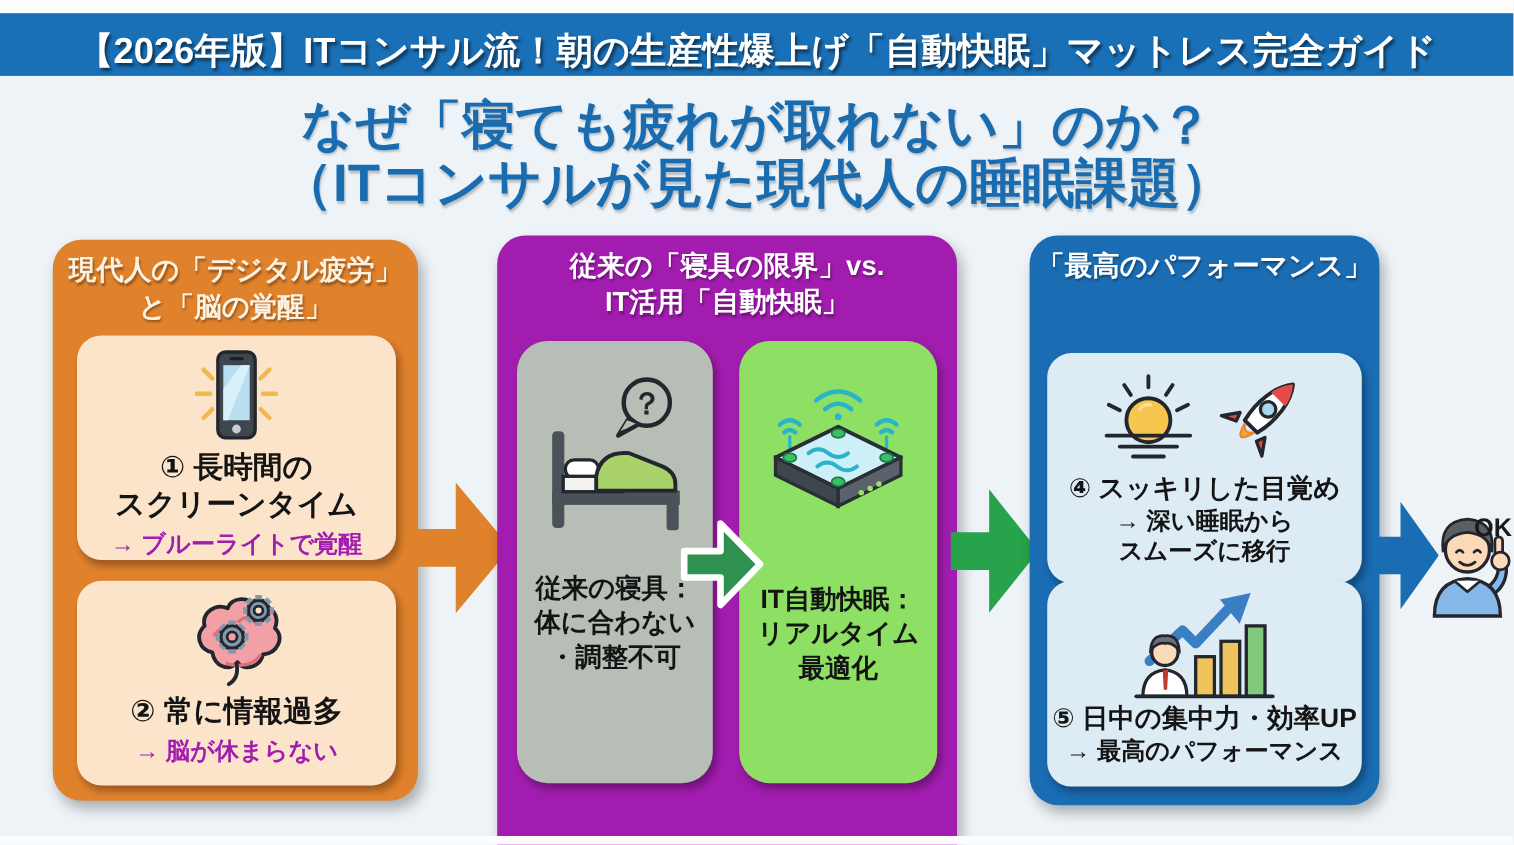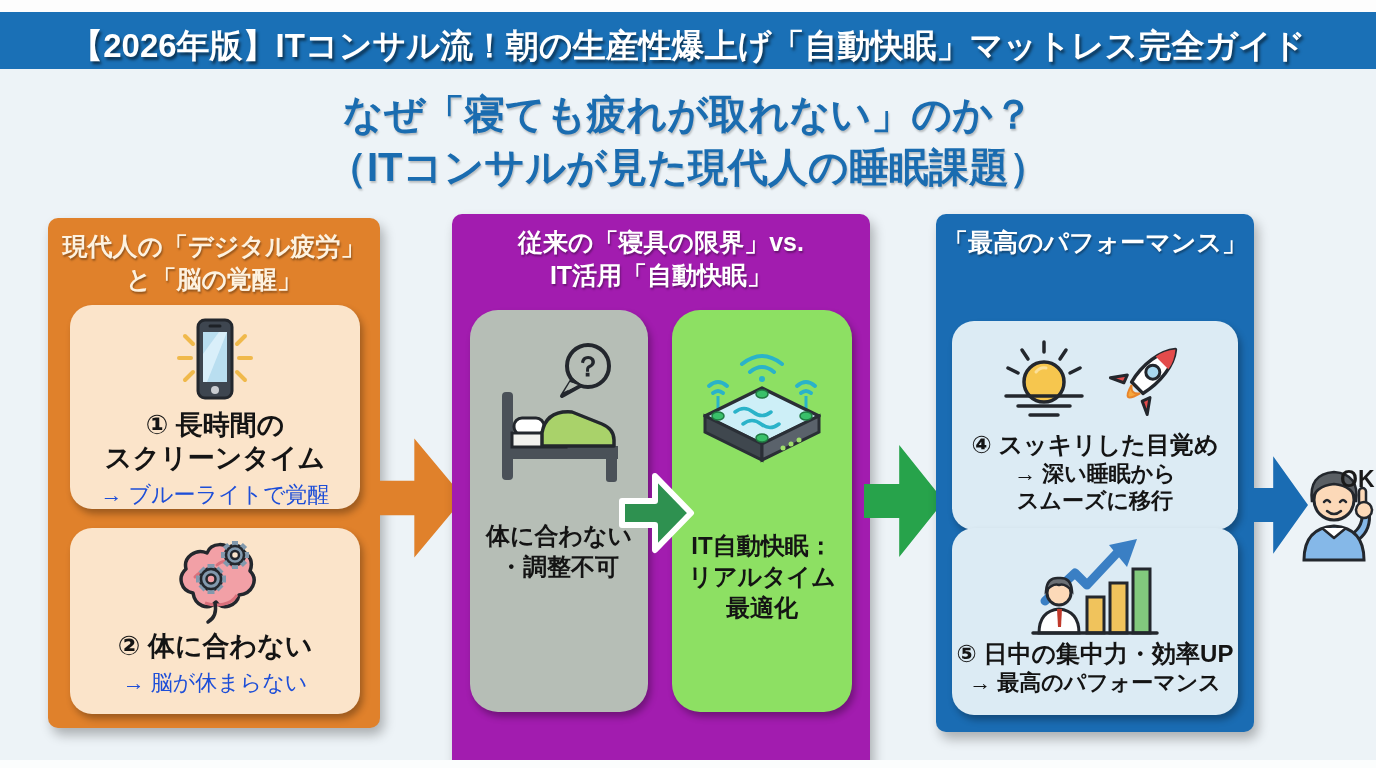--- a/index.html
+++ b/index.html
@@ -17,25 +17,25 @@
     position:absolute; left:0; top:12px; width:1376px; height:57px;
     background:#1a70b6; display:flex; align-items:flex-end; justify-content:center;
   }
   .banner-title {
     color:#ffffff; font-size:33px; font-weight:800; letter-spacing:0px;
     text-shadow:2px 3px 3px rgba(0,0,0,.55); white-space:nowrap;
   }
 
   .heading {
     position:absolute; left:0; top:88px; width:1376px; text-align:center;
-    color:#1a6cb0; font-weight:800; line-height:53px; font-size:40px;
+    color:#1a6cb0; font-weight:800; line-height:53px; font-size:48px;
     text-shadow:1px 2px 2px rgba(0,0,0,.22);
   }
 
-  .panel { position:absolute; border-radius:10px; box-shadow:4px 7px 12px rgba(0,0,0,.28); }
+  .panel { position:absolute; border-radius:26px; box-shadow:4px 7px 12px rgba(0,0,0,.28); }
   .panel-header {
     width:100%; text-align:center; font-weight:800; font-size:25px; line-height:33px;
     padding-top:12px; text-shadow:1px 2px 2px rgba(0,0,0,.35);
   }
 
   .panel-digital { left:48px; top:218px; width:332px; height:510px; background:#e0812b; }
   .panel-digital .panel-header { color:#fdf2e0; }
   .panel-bedding { left:452px; top:214px; width:418px; height:630px; background:#a21caf; }
   .panel-bedding .panel-header { color:#ffffff; }
   .panel-performance { left:936px; top:214px; width:318px; height:518px; background:#1a6cb3; }
@@ -44,21 +44,21 @@
   .card {
     position:absolute; border-radius:22px; box-shadow:3px 5px 7px rgba(0,0,0,.3);
     display:flex; flex-direction:column; align-items:center; text-align:center;
   }
   .card-peach { background:#fbe4ca; }
   .card-gray { background:#b6beb6; border-radius:28px; }
   .card-lightgreen { background:#8de063; border-radius:28px; }
   .card-lightblue { background:#dcebf4; }
 
   .card-title { font-size:27px; font-weight:800; color:#141414; line-height:33px; }
-  .card-note  { font-size:22px; font-weight:400; color:#1d4ed8; line-height:28px; margin-top:6px; }
+  .card-note  { font-size:22px; font-weight:700; color:#a21caf; line-height:28px; margin-top:6px; }
   .card-title-sm { font-size:24px; font-weight:800; color:#141414; line-height:31px; }
   .card-note-sm { font-size:20px; font-weight:800; color:#141414; line-height:25px; margin-top:4px; }
 
   .digital-card-1 { left:22px; top:87px;  width:290px; height:204px; }
   .digital-card-2 { left:22px; top:310px; width:290px; height:186px; }
   .old-card   { left:18px;  top:96px; width:178px; height:402px; }
   .smart-card { left:220px; top:96px; width:180px; height:402px;gap:15px; }
   .perf-card-1 { left:16px; top:107px;  width:286px; height:209px; }
   .perf-card-2 { left:16px; top:314px; width:286px; height:187px; }
   .perf-title { font-size:24px; font-weight:800; color:#141414; line-height:31px; }
@@ -158,21 +158,21 @@
                   <line x1="31" y1="46" x2="61" y2="46"></line>
                   <line x1="36" y1="36" x2="56" y2="56"></line>
                   <line x1="56" y1="36" x2="36" y2="56"></line>
                 </g>
               <circle cx="46" cy="46" r="10" stroke="#23272d"></circle>
             </g>
             <circle cx="46" cy="46" r="4.5" fill="#f2a0a6"></circle>
           </g>
         </svg>
       </div>
-      <div class="card-title">② 体に合わない</div>
+      <div class="card-title">② 常に情報過多</div>
       <div class="card-note">→ 脳が休まらない</div>
     </div>
   </div>
 
   <div class="block-arrow arrow-orange"></div>
 
   <div class="panel panel-bedding">
     <div class="panel-header">
       <div>従来の「寝具の限界」vs.</div>
       <div>IT活用「自動快眠」</div>
@@ -187,20 +187,21 @@
           <text x="104" y="46" text-anchor="middle" font-size="28" font-weight="bold" fill="#23272d">？</text>
           <rect x="18" y="62" width="11" height="88" rx="4" fill="#4a5158"></rect>
           <rect x="18" y="116" width="116" height="13" fill="#4a5158"></rect>
           <rect x="122" y="124" width="11" height="28" rx="3" fill="#4a5158"></rect>
           <rect x="30" y="88" width="30" height="17" rx="8" fill="#ffffff" stroke="#23272d" stroke-width="3"></rect>
           <rect x="28" y="103" width="54" height="14" fill="#f2f2ee" stroke="#23272d" stroke-width="3"></rect>
           <path d="M58,103 Q62,80 88,82 L118,94 Q130,99 130,110 L130,116 L58,116 Z" fill="#a9d26a" stroke="#23272d" stroke-width="3.5" stroke-linejoin="round"></path>
         </svg>
       </div>
       <div class="card-title-sm">
+        <div>従来の寝具：</div>
         <div>体に合わない</div>
         <div>・調整不可</div>
       </div>
     </div>
 
     <div class="card card-lightgreen smart-card">
       <div class="icon-box" style="height:205px;">
         <svg width="150" height="150" viewBox="0 0 150 150">
           <g fill="none" stroke="#2ab3c9" stroke-width="4" stroke-linecap="round">
             <path d="M55,26 q20,-16 40,0"></path>

